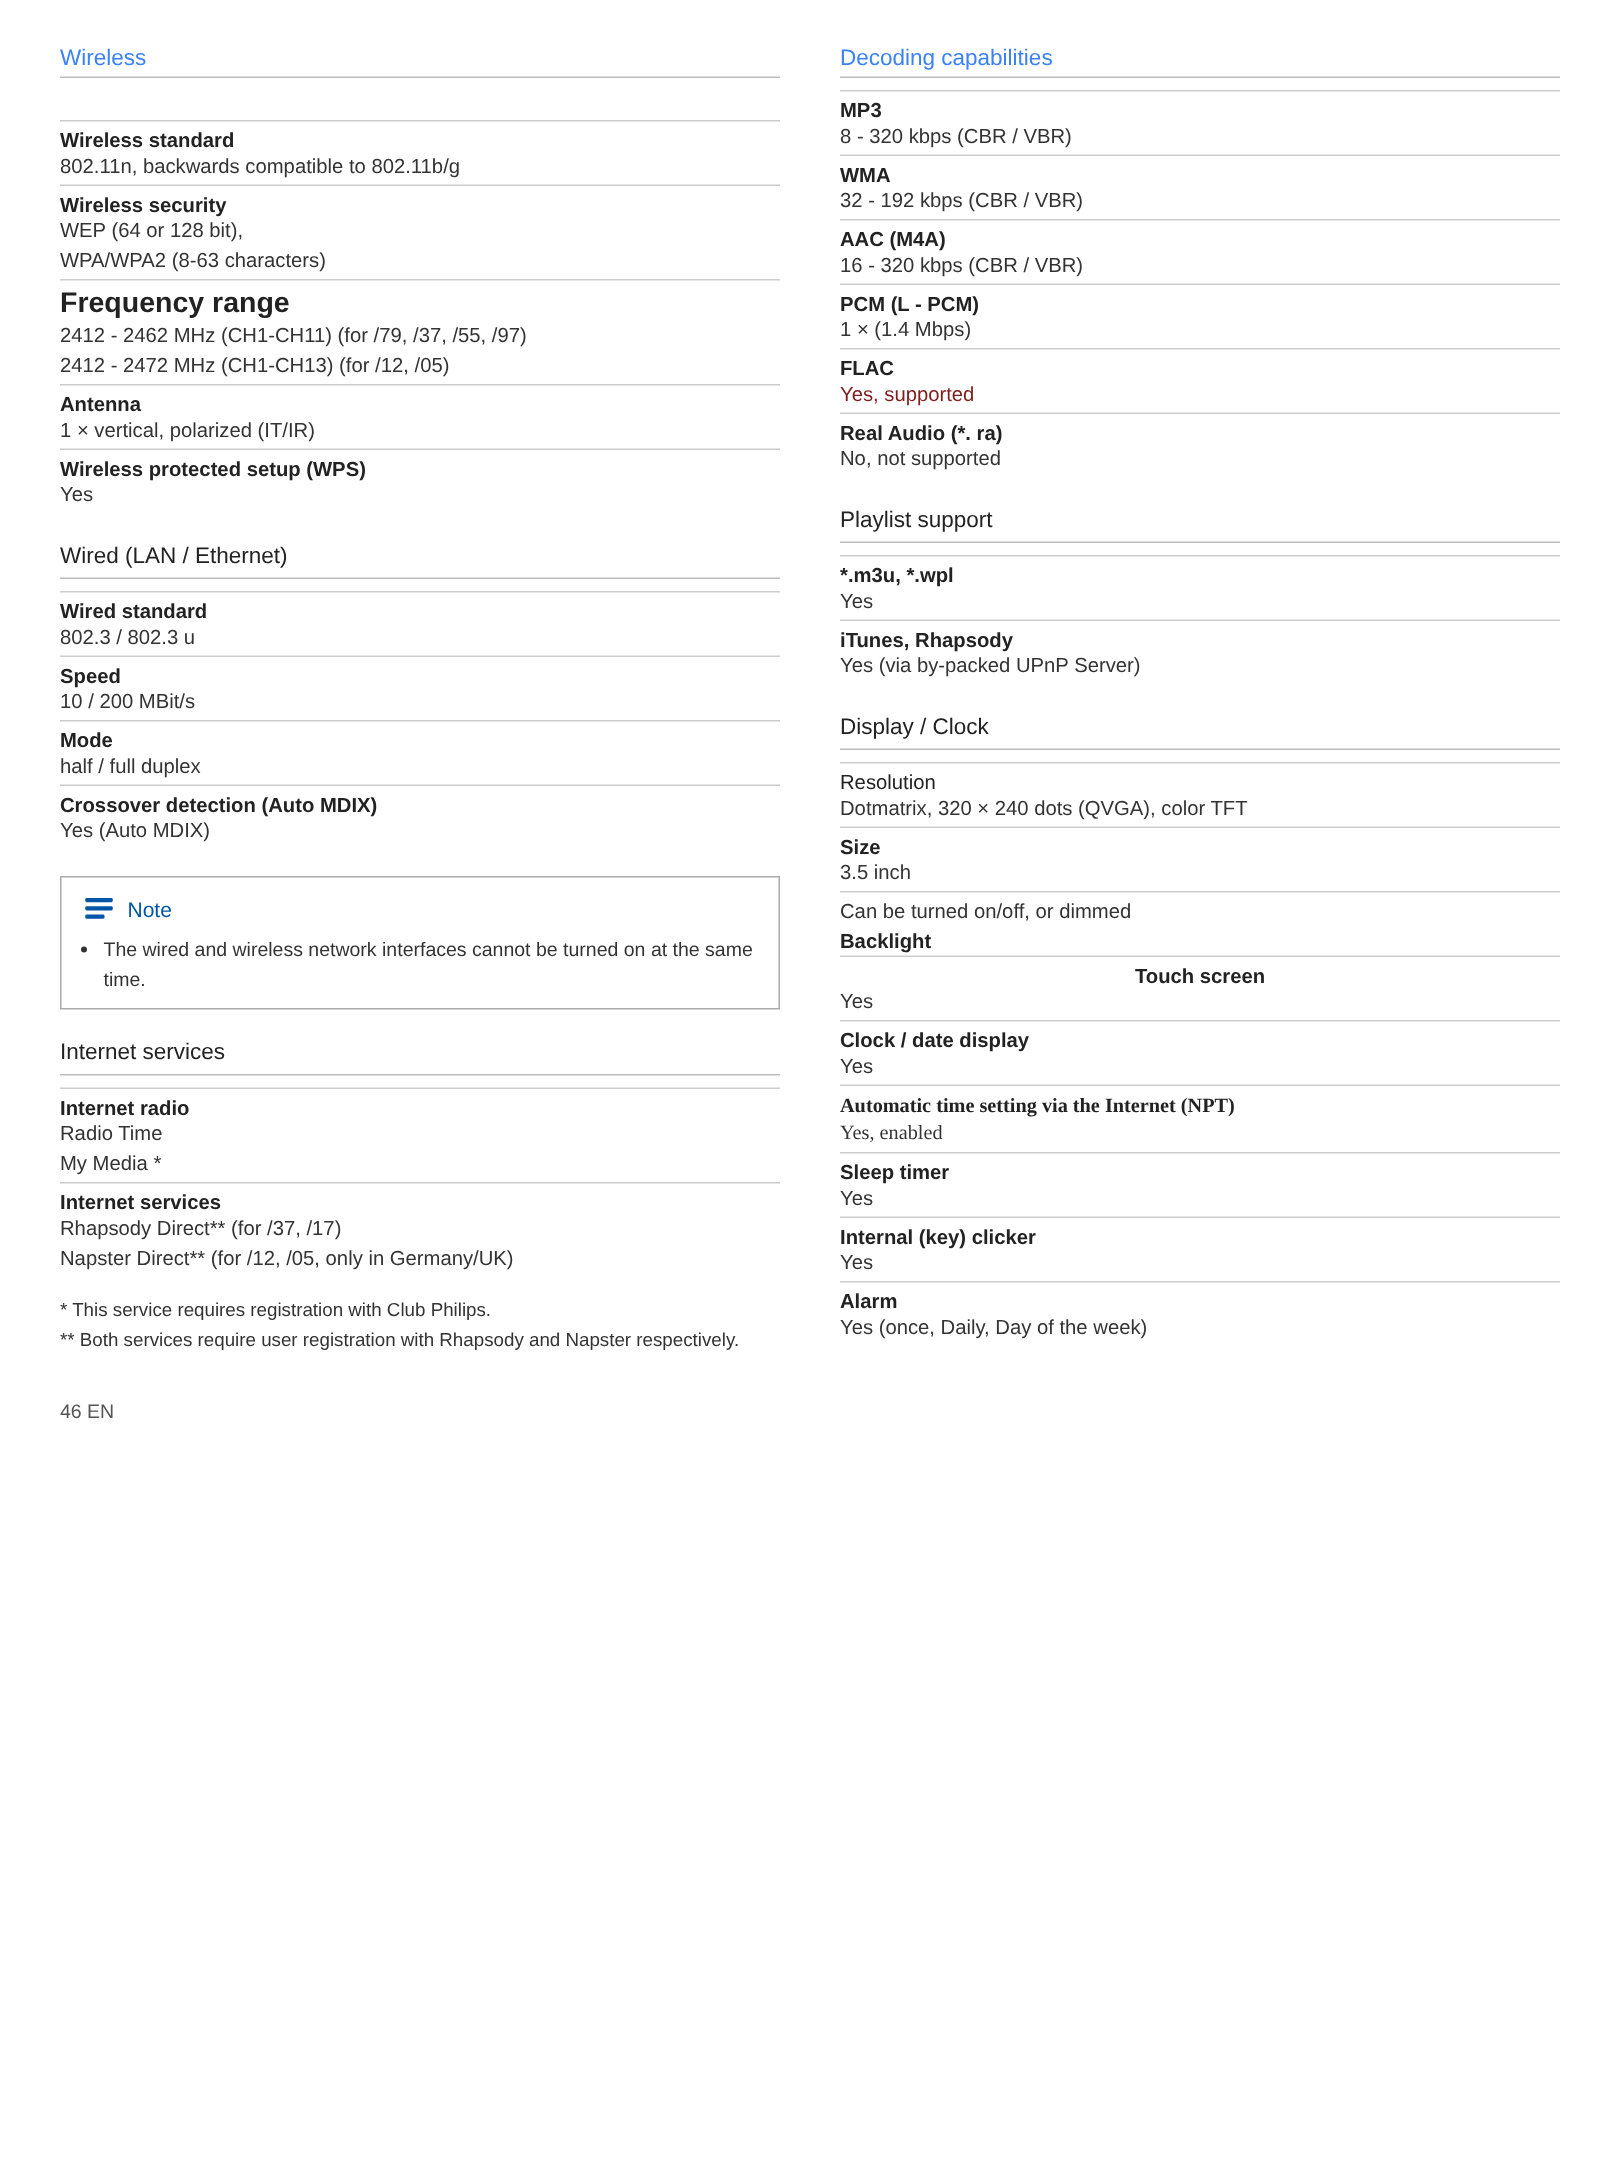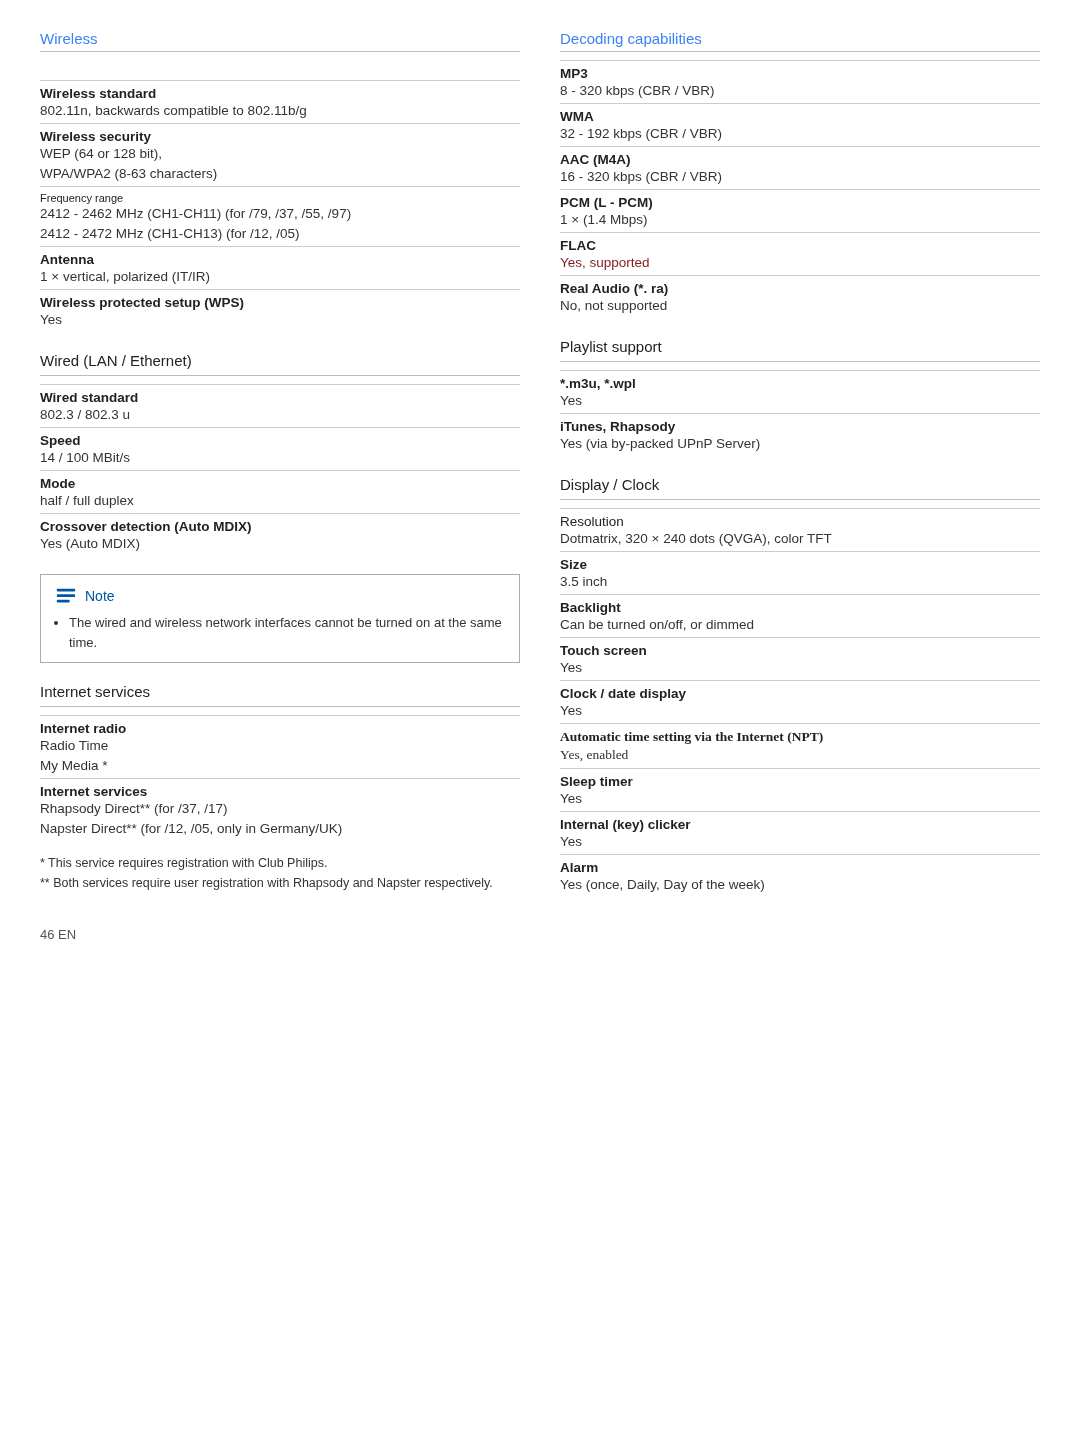--- a/index.html
+++ b/index.html
@@ -103,21 +103,21 @@
         <div style="border-top: 1px solid rgb(204, 204, 204); padding-top: 5px; margin-bottom: 0px; margin-top: 28px;">
           <div style="font-weight: bold; font-size: 13.5px; padding-bottom: 2px;">Wireless standard</div>
           <div style="font-size: 13.5px; color: rgb(51, 51, 51); padding-bottom: 5px;">802.11n, backwards compatible to 802.11b/g</div>
         </div>
         <div style="border-top: 1px solid rgb(204, 204, 204); padding-top: 5px; margin-bottom: 0px;">
           <div style="font-weight: bold; font-size: 13.5px; padding-bottom: 2px;">Wireless security</div>
           <div style="font-size: 13.5px; color: rgb(51, 51, 51); padding-bottom: 5px;">WEP (64 or 128 bit),</div>
           <div style="font-size: 13.5px; color: rgb(51, 51, 51); padding-bottom: 5px;">WPA/WPA2 (8-63 characters)</div>
         </div>
         <div style="border-top: 1px solid rgb(204, 204, 204); padding-top: 5px; margin-bottom: 0px;">
-          <div style="font-weight: normal; font-size: 11px; padding-bottom: 2px;">Frequency range</div>
+          <div style="font-weight: bold; font-size: 19px; padding-bottom: 2px;">Frequency range</div>
           <div style="font-size: 13.5px; color: rgb(51, 51, 51); padding-bottom: 5px;">2412 - 2462 MHz (CH1-CH11)  (for /79, /37, /55, /97)</div>
           <div style="font-size: 13.5px; color: rgb(51, 51, 51); padding-bottom: 5px;">2412 - 2472 MHz (CH1-CH13)  (for /12, /05)</div>
         </div>
         <div style="border-top: 1px solid rgb(204, 204, 204); padding-top: 5px; margin-bottom: 0px;">
           <div style="font-weight: bold; font-size: 13.5px; padding-bottom: 2px;">Antenna</div>
           <div style="font-size: 13.5px; color: rgb(51, 51, 51); padding-bottom: 5px;">1 × vertical, polarized (IT/IR)</div>
         </div>
         <div style="border-top: 1px solid rgb(204, 204, 204); padding-top: 5px; margin-bottom: 0px;">
           <div style="font-weight: bold; font-size: 13.5px; padding-bottom: 2px;">Wireless protected setup (WPS)</div>
           <div style="font-size: 13.5px; color: rgb(51, 51, 51); padding-bottom: 5px;">Yes</div>
@@ -127,21 +127,21 @@
     <div class="subsection-title">Wired (LAN / Ethernet)</div>
     <hr class="divider">
 
     <div class="spec-block" id="wired-specs">
         <div style="border-top: 1px solid rgb(204, 204, 204); padding-top: 5px; margin-bottom: 0px;">
           <div style="font-weight: bold; font-size: 13.5px; padding-bottom: 2px;">Wired standard</div>
           <div style="font-size: 13.5px; color: rgb(51, 51, 51); padding-bottom: 5px;">802.3 / 802.3 u</div>
         </div>
         <div style="border-top: 1px solid rgb(204, 204, 204); padding-top: 5px; margin-bottom: 0px;">
           <div style="font-weight: bold; font-size: 13.5px; padding-bottom: 2px;">Speed</div>
-          <div style="font-size: 13.5px; color: rgb(51, 51, 51); padding-bottom: 5px;">14 / 100 MBit/s</div>
+          <div style="font-size: 13.5px; color: rgb(51, 51, 51); padding-bottom: 5px;">10 / 200 MBit/s</div>
         </div>
         <div style="border-top: 1px solid rgb(204, 204, 204); padding-top: 5px; margin-bottom: 0px;">
           <div style="font-weight: bold; font-size: 13.5px; padding-bottom: 2px;">Mode</div>
           <div style="font-size: 13.5px; color: rgb(51, 51, 51); padding-bottom: 5px;">half / full duplex</div>
         </div>
         <div style="border-top: 1px solid rgb(204, 204, 204); padding-top: 5px; margin-bottom: 0px;">
           <div style="font-weight: bold; font-size: 13.5px; padding-bottom: 2px;">Crossover detection (Auto MDIX)</div>
           <div style="font-size: 13.5px; color: rgb(51, 51, 51); padding-bottom: 5px;">Yes (Auto MDIX)</div>
         </div>
       </div>
@@ -238,25 +238,25 @@
     <div class="spec-block" id="display-specs">
         <div style="border-top: 1px solid rgb(204, 204, 204); padding-top: 5px; margin-bottom: 0px;">
           <div style="font-weight: normal; font-size: 13.5px; padding-bottom: 2px;">Resolution</div>
           <div style="font-size: 13.5px; color: rgb(51, 51, 51); padding-bottom: 5px;">Dotmatrix, 320 × 240 dots (QVGA), color TFT</div>
         </div>
         <div style="border-top: 1px solid rgb(204, 204, 204); padding-top: 5px; margin-bottom: 0px;">
           <div style="font-weight: bold; font-size: 13.5px; padding-bottom: 2px;">Size</div>
           <div style="font-size: 13.5px; color: rgb(51, 51, 51); padding-bottom: 5px;">3.5 inch</div>
         </div>
         <div style="border-top: 1px solid rgb(204, 204, 204); padding-top: 5px; margin-bottom: 0px;">
+          <div style="font-size: 13.5px; color: rgb(51, 51, 51); padding-bottom: 5px;">Can be turned on/off, or dimmed</div>
           <div style="font-weight: bold; font-size: 13.5px; padding-bottom: 2px;">Backlight</div>
-          <div style="font-size: 13.5px; color: rgb(51, 51, 51); padding-bottom: 5px;">Can be turned on/off, or dimmed</div>
-        </div>
-        <div style="border-top: 1px solid rgb(204, 204, 204); padding-top: 5px; margin-bottom: 0px;">
-          <div style="font-weight: bold; font-size: 13.5px; padding-bottom: 2px;">Touch screen</div>
+        </div>
+        <div style="border-top: 1px solid rgb(204, 204, 204); padding-top: 5px; margin-bottom: 0px;">
+          <div style="font-weight: bold; font-size: 13.5px; padding-bottom: 2px; text-align: center;">Touch screen</div>
           <div style="font-size: 13.5px; color: rgb(51, 51, 51); padding-bottom: 5px;">Yes</div>
         </div>
         <div style="border-top: 1px solid rgb(204, 204, 204); padding-top: 5px; margin-bottom: 0px;">
           <div style="font-weight: bold; font-size: 13.5px; padding-bottom: 2px;">Clock / date display</div>
           <div style="font-size: 13.5px; color: rgb(51, 51, 51); padding-bottom: 5px;">Yes</div>
         </div>
         <div style="border-top: 1px solid rgb(204, 204, 204); padding-top: 5px; margin-bottom: 0px; font-family: Liberation Serif, serif;">
           <div style="font-weight: bold; font-size: 13.5px; padding-bottom: 2px;">Automatic time setting via the Internet (NPT)</div>
           <div style="font-size: 13.5px; color: rgb(51, 51, 51); padding-bottom: 5px;">Yes, enabled</div>
         </div>

